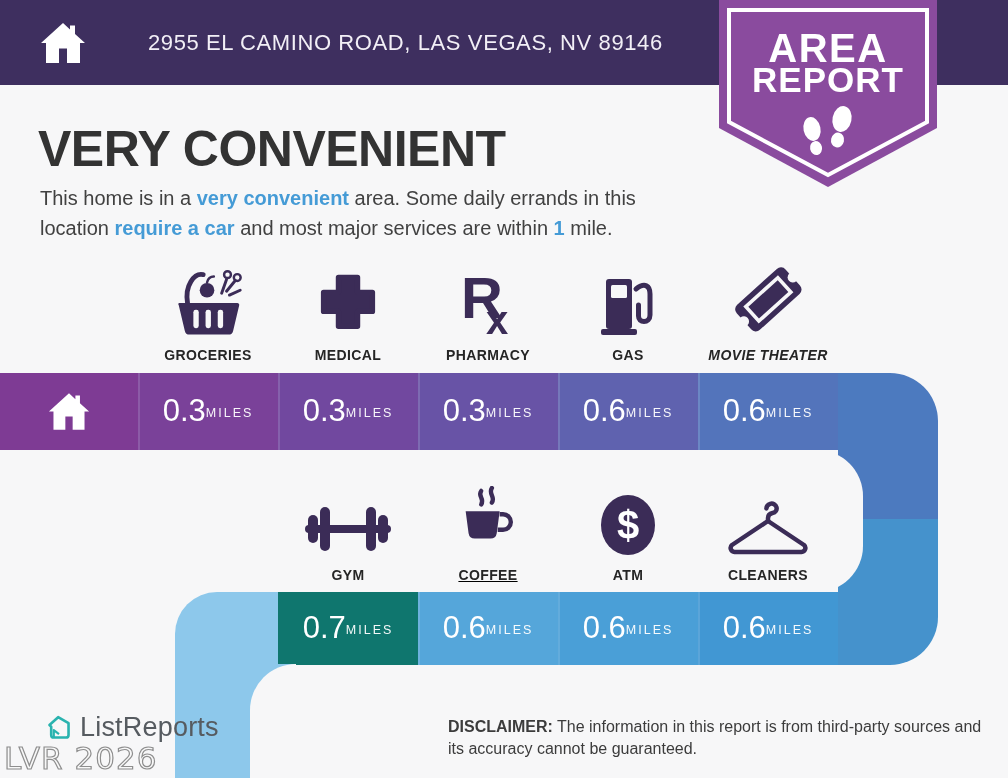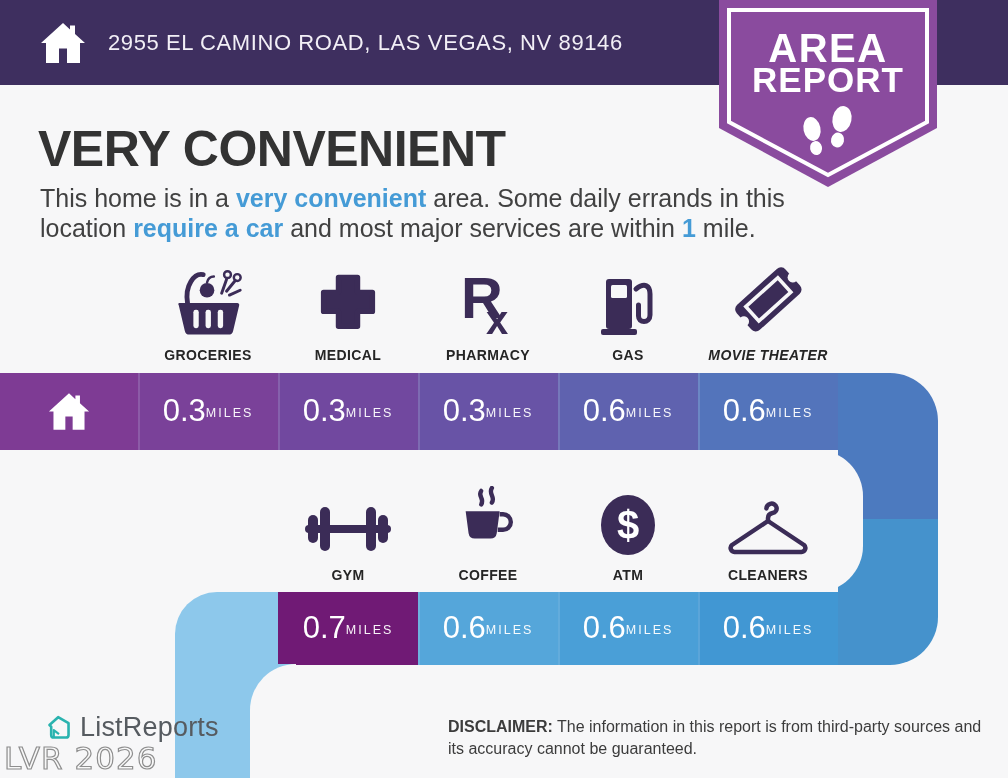--- a/index.html
+++ b/index.html
@@ -6,33 +6,33 @@
     --header-bg:#3e2f5f; --badge-purple:#8a4b9e; --accent-blue:#459bd6;
     --icon-purple:#3b2c57; --title-color:#333333; --page-bg:#f7f7f8;
     --brand-teal:#2ab3af; --text-dark:#3c3c3c;
   }
   *{margin:0;padding:0;box-sizing:border-box;}
   html,body{background:#e9e9ec;}
   body{font-family:"Liberation Sans","DejaVu Sans",sans-serif;}
   #canvas{position:relative;width:1008px;height:778px;background:var(--page-bg);overflow:hidden;margin:0 auto;}
 
   
-  .header{position:absolute;left:0;top:0;width:1008px;height:85px;background:var(--header-bg);display:flex;align-items:center;z-index:1;}
+  .header{position:absolute;left:0;top:0;width:1008px;height:85px;background:var(--header-bg);display:flex;align-items:center;z-index:1;gap:40px;}
   .header-home{margin-left:40px;}
   .header-address{margin-left:22px;color:#f2eff6;font-size:22px;letter-spacing:.6px;font-weight:500;}
 
   
   .badge{position:absolute;left:719px;top:0;width:218px;height:192px;z-index:4;}
   .badge svg{position:absolute;left:0;top:0;}
   .badge-line1{position:absolute;top:26px;left:0;width:100%;text-align:center;color:#fff;font-size:40px;font-weight:bold;letter-spacing:1.5px;}
   .badge-line2{position:absolute;top:60px;left:0;width:100%;text-align:center;color:#fff;font-size:35px;font-weight:bold;letter-spacing:1px;}
 
   
   .page-title{position:absolute;left:38px;top:120px;font-size:50px;font-weight:bold;letter-spacing:-.5px;color:var(--title-color);z-index:2;}
-  .subtitle{position:absolute;left:40px;top:183px;font-size:25px;line-height:30px;color:#414141;z-index:2;}
+  .subtitle{position:absolute;left:40px;top:183px;font-size:20px;line-height:30px;color:#414141;z-index:2;}
   .subtitle .hl{color:var(--accent-blue);font-weight:bold;}
 
   
   .svc{position:absolute;width:140px;text-align:center;z-index:2;}
   .svc-iconbox{height:80px;display:flex;align-items:flex-end;justify-content:center;}
   .svc-label{margin-top:9px;font-size:14px;font-weight:bold;letter-spacing:.4px;color:#252525;white-space:nowrap;}
   .icon{color:var(--icon-purple);}
 
   
   .seg{position:absolute;display:flex;flex-direction:row;align-items:center;justify-content:center;z-index:1;}
@@ -198,21 +198,21 @@
         <rect x="0" y="24" width="86" height="8" rx="4" fill="currentColor"></rect>
         <rect x="15" y="6" width="10" height="44" rx="5" fill="currentColor"></rect>
         <rect x="3" y="14" width="10" height="28" rx="5" fill="currentColor"></rect>
         <rect x="61" y="6" width="10" height="44" rx="5" fill="currentColor"></rect>
         <rect x="73" y="14" width="10" height="28" rx="5" fill="currentColor"></rect>
       </svg>
     </div>
     <div class="svc-label">GYM</div>
   </div>
 
-  <div class="svc" style="left:418px;top:478px;">
+  <div class="svc" style="left:418px;top:478px;text-decoration:underline;">
     <div class="svc-iconbox">
       <svg class="icon" width="68" height="72" viewBox="0 0 70 74">
         <path d="M28,5 c-4,5.5 4,8 0,14" fill="none" stroke="currentColor" stroke-width="4.5" stroke-linecap="round"></path>
         <path d="M39,2 c-4,6 4,9 0,15" fill="none" stroke="currentColor" stroke-width="4.5" stroke-linecap="round"></path>
         <path d="M12,26 h35 l-3,22.5 a6.5,6.5 0 0 1 -6.5,5.5 h-16 a6.5,6.5 0 0 1 -6.5,-5.5 Z" fill="currentColor"></path>
         <path d="M47,29 h3.5 a8,8 0 0 1 0,16 h-5.5" fill="none" stroke="currentColor" stroke-width="4.5"></path>
       </svg>
     </div>
     <div class="svc-label">COFFEE</div>
   </div>
@@ -231,21 +231,21 @@
     <div class="svc-iconbox">
       <svg class="icon" width="84" height="58" viewBox="0 0 84 58">
         <path d="M42,21 v-3 c0,-3 2,-4.5 4.5,-5 c3,-0.6 4.7,-2.9 4,-5.7 c-0.7,-2.8 -3.6,-4.3 -6.3,-3.5 c-2.2,0.6 -3.7,2.5 -3.8,4.7" fill="none" stroke="currentColor" stroke-width="4.5" stroke-linecap="round"></path>
         <path d="M42,21 L78,45 a4,4 0 0 1 -2.5,7 H8.5 a4,4 0 0 1 -2.5,-7 Z" fill="none" stroke="currentColor" stroke-width="4.5" stroke-linejoin="round"></path>
       </svg>
     </div>
     <div class="svc-label">CLEANERS</div>
   </div>
 
   <div class="cap-left" style="background: rgb(141, 200, 235);"></div>
-  <div class="seg" style="left: 278px; top: 592px; width: 140px; height: 73px; background: #701a75;">
+  <div class="seg" style="left: 278px; top: 592px; width: 140px; height: 73px; background: #0f766e;">
     <div class="num">0.7</div>
       <div class="unit">MILES</div>
   </div>
   <div class="seg seg-divider" style="left: 418px; top: 592px; width: 140px; height: 73px; background: rgb(85, 166, 218);">
     <div class="num">0.6</div>
       <div class="unit">MILES</div>
   </div>
   <div class="seg seg-divider" style="left: 558px; top: 592px; width: 140px; height: 73px; background: rgb(74, 159, 215);">
     <div class="num">0.6</div>
       <div class="unit">MILES</div>

